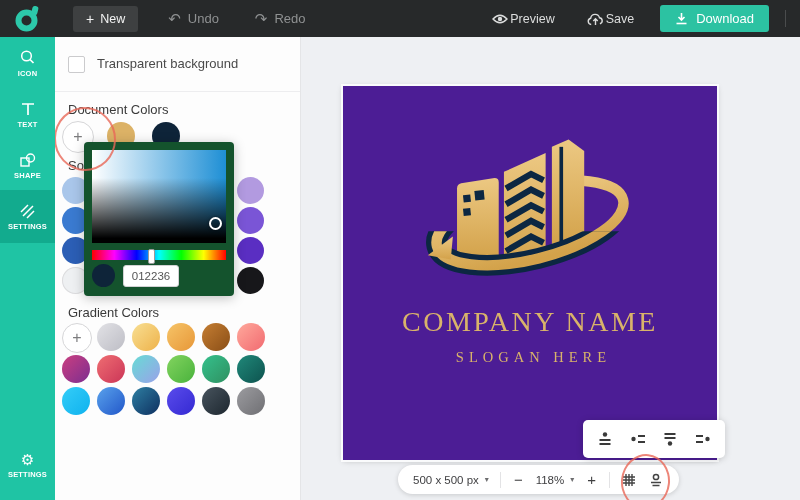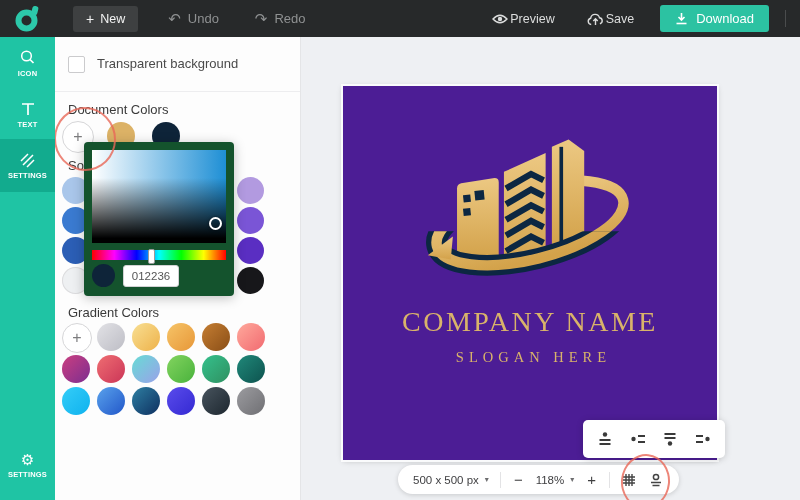--- a/index.html
+++ b/index.html
@@ -151,20 +151,27 @@
       <path d="M11,10.5 L14.5,14" stroke="#fff" stroke-width="1.7"></path>
     </svg>
     <span class="rail-label">ICON</span>
   </div>
   <div class="rail-item">
     <svg width="16" height="16" viewBox="0 0 16 16">
       <path d="M2,3 H14 M8,3 V14" fill="none" stroke="#fff" stroke-width="1.7"></path>
     </svg>
     <span class="rail-label">TEXT</span>
   </div>
+  <div class="rail-item">
+    <svg width="17" height="16" viewBox="0 0 17 16">
+      <rect x="2" y="6" width="8" height="8" fill="none" stroke="#fff" stroke-width="1.4"></rect>
+      <circle cx="11.5" cy="6" r="4" fill="none" stroke="#fff" stroke-width="1.4"></circle>
+    </svg>
+    <span class="rail-label">SHAPE</span>
+  </div>
   <div class="rail-item active">
     <svg width="17" height="16" viewBox="0 0 17 16">
       <path d="M2,9 L9,2 M4,13 L14,3 M8,15 L15,8" fill="none" stroke="#fff" stroke-width="1.5"></path>
     </svg>
     <span class="rail-label">SETTINGS</span>
   </div>
   <div class="rail-item rail-settings">
     <span class="gear">⚙</span>
     <span class="rail-label">SETTINGS</span>
   </div>

